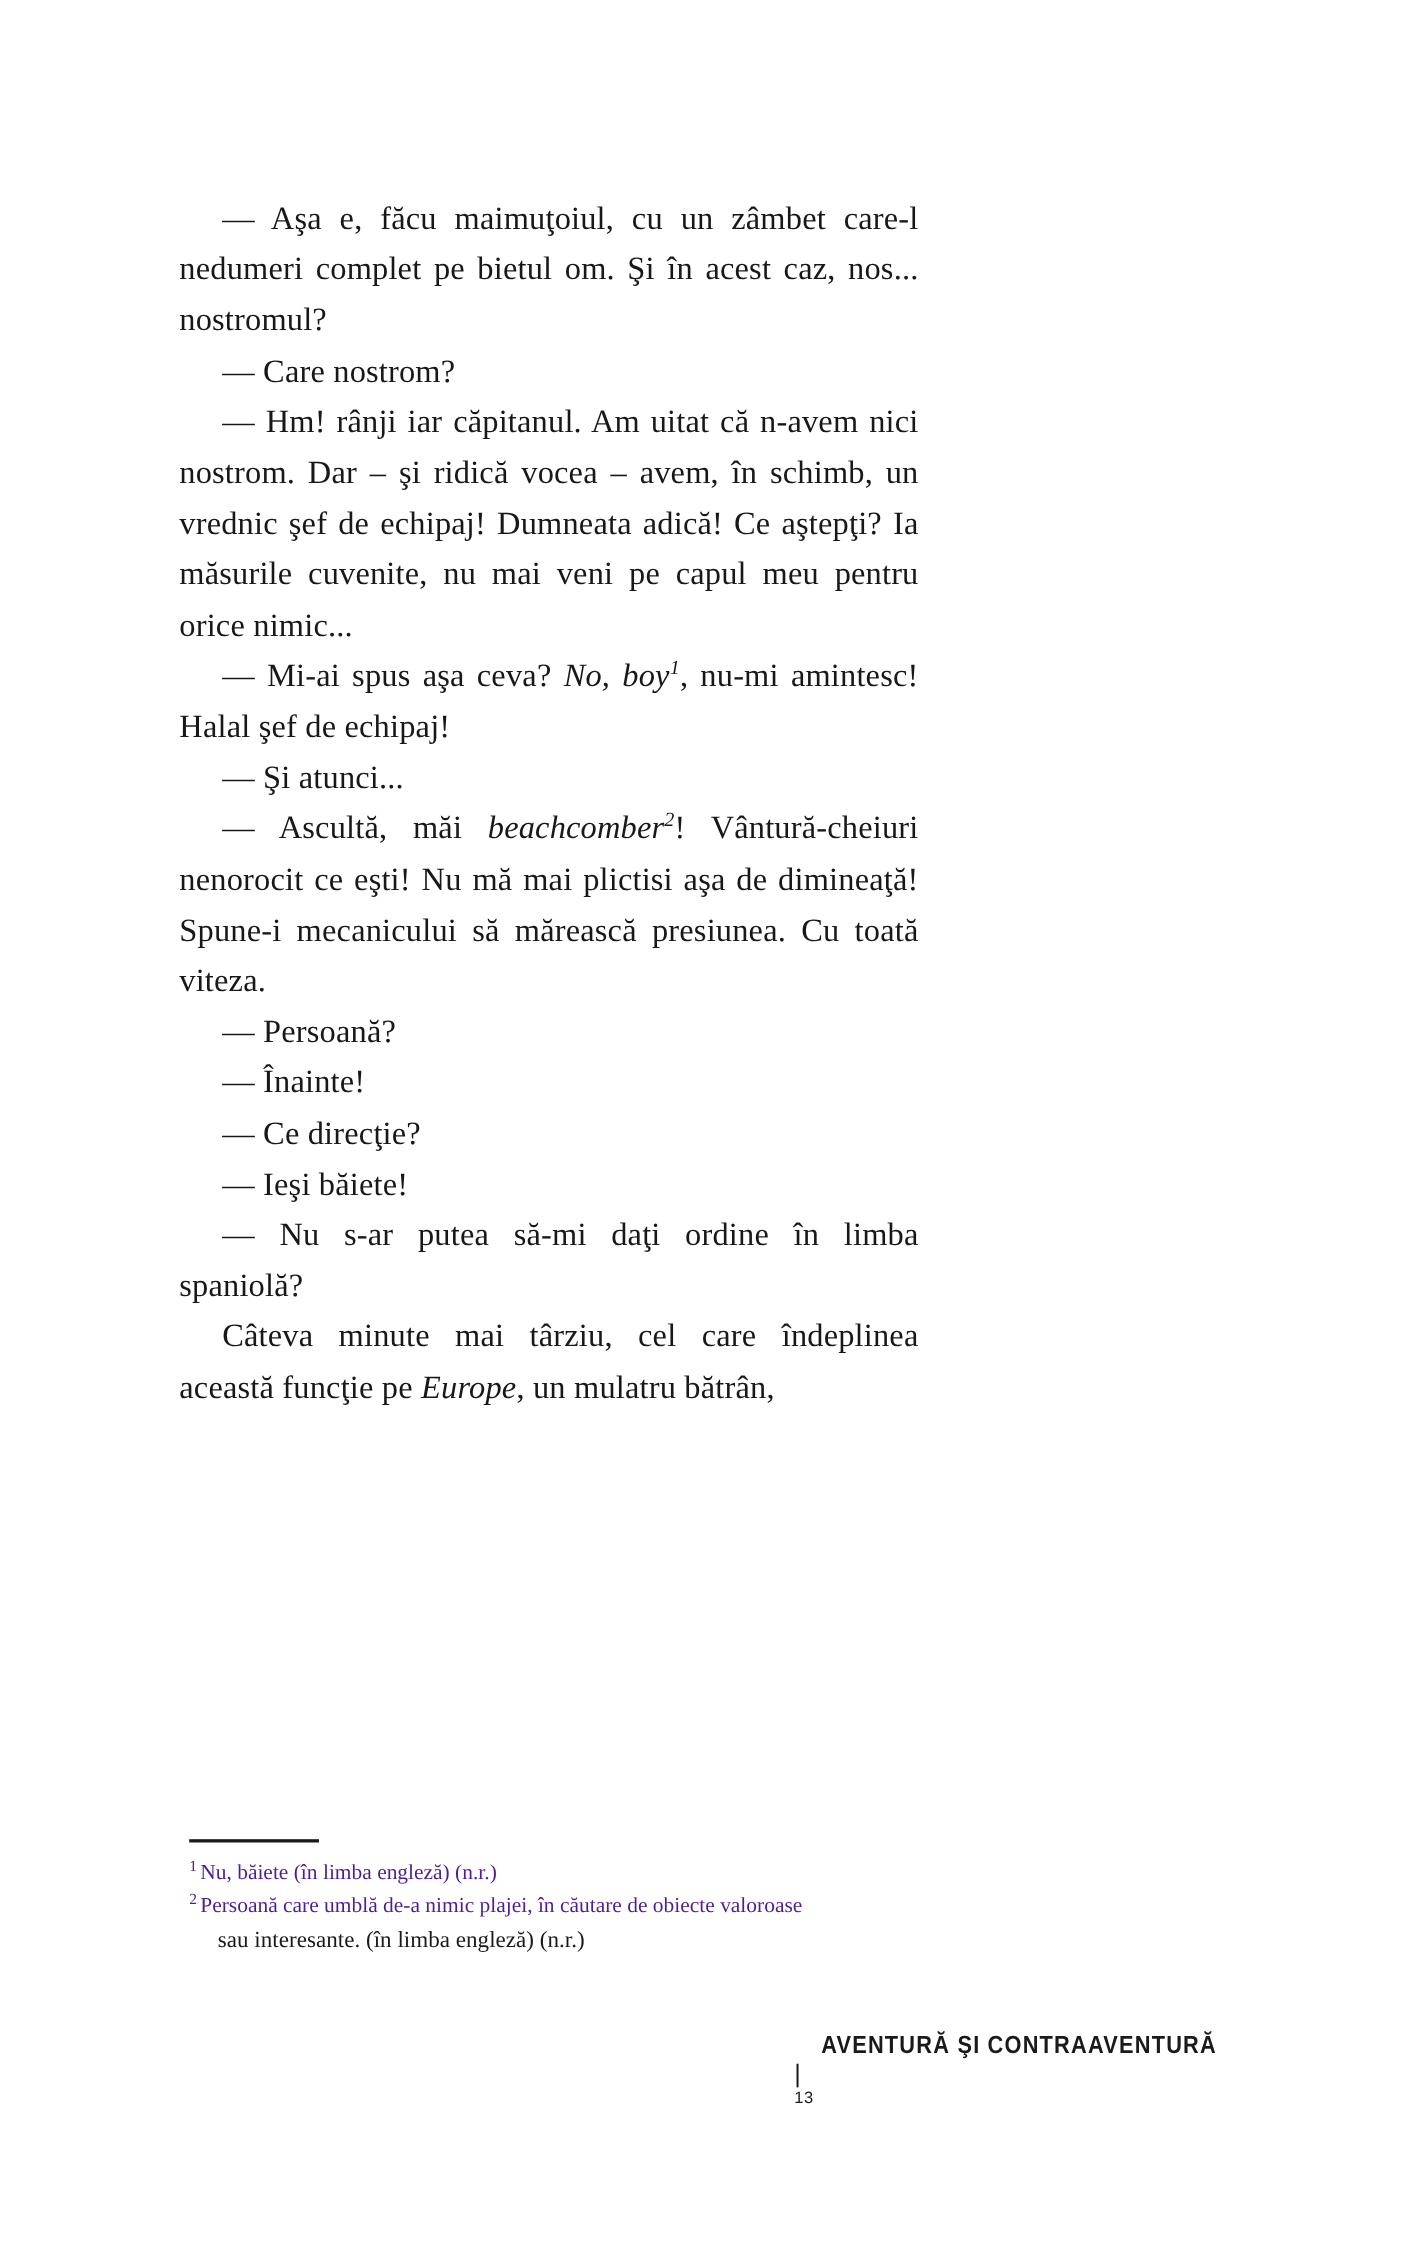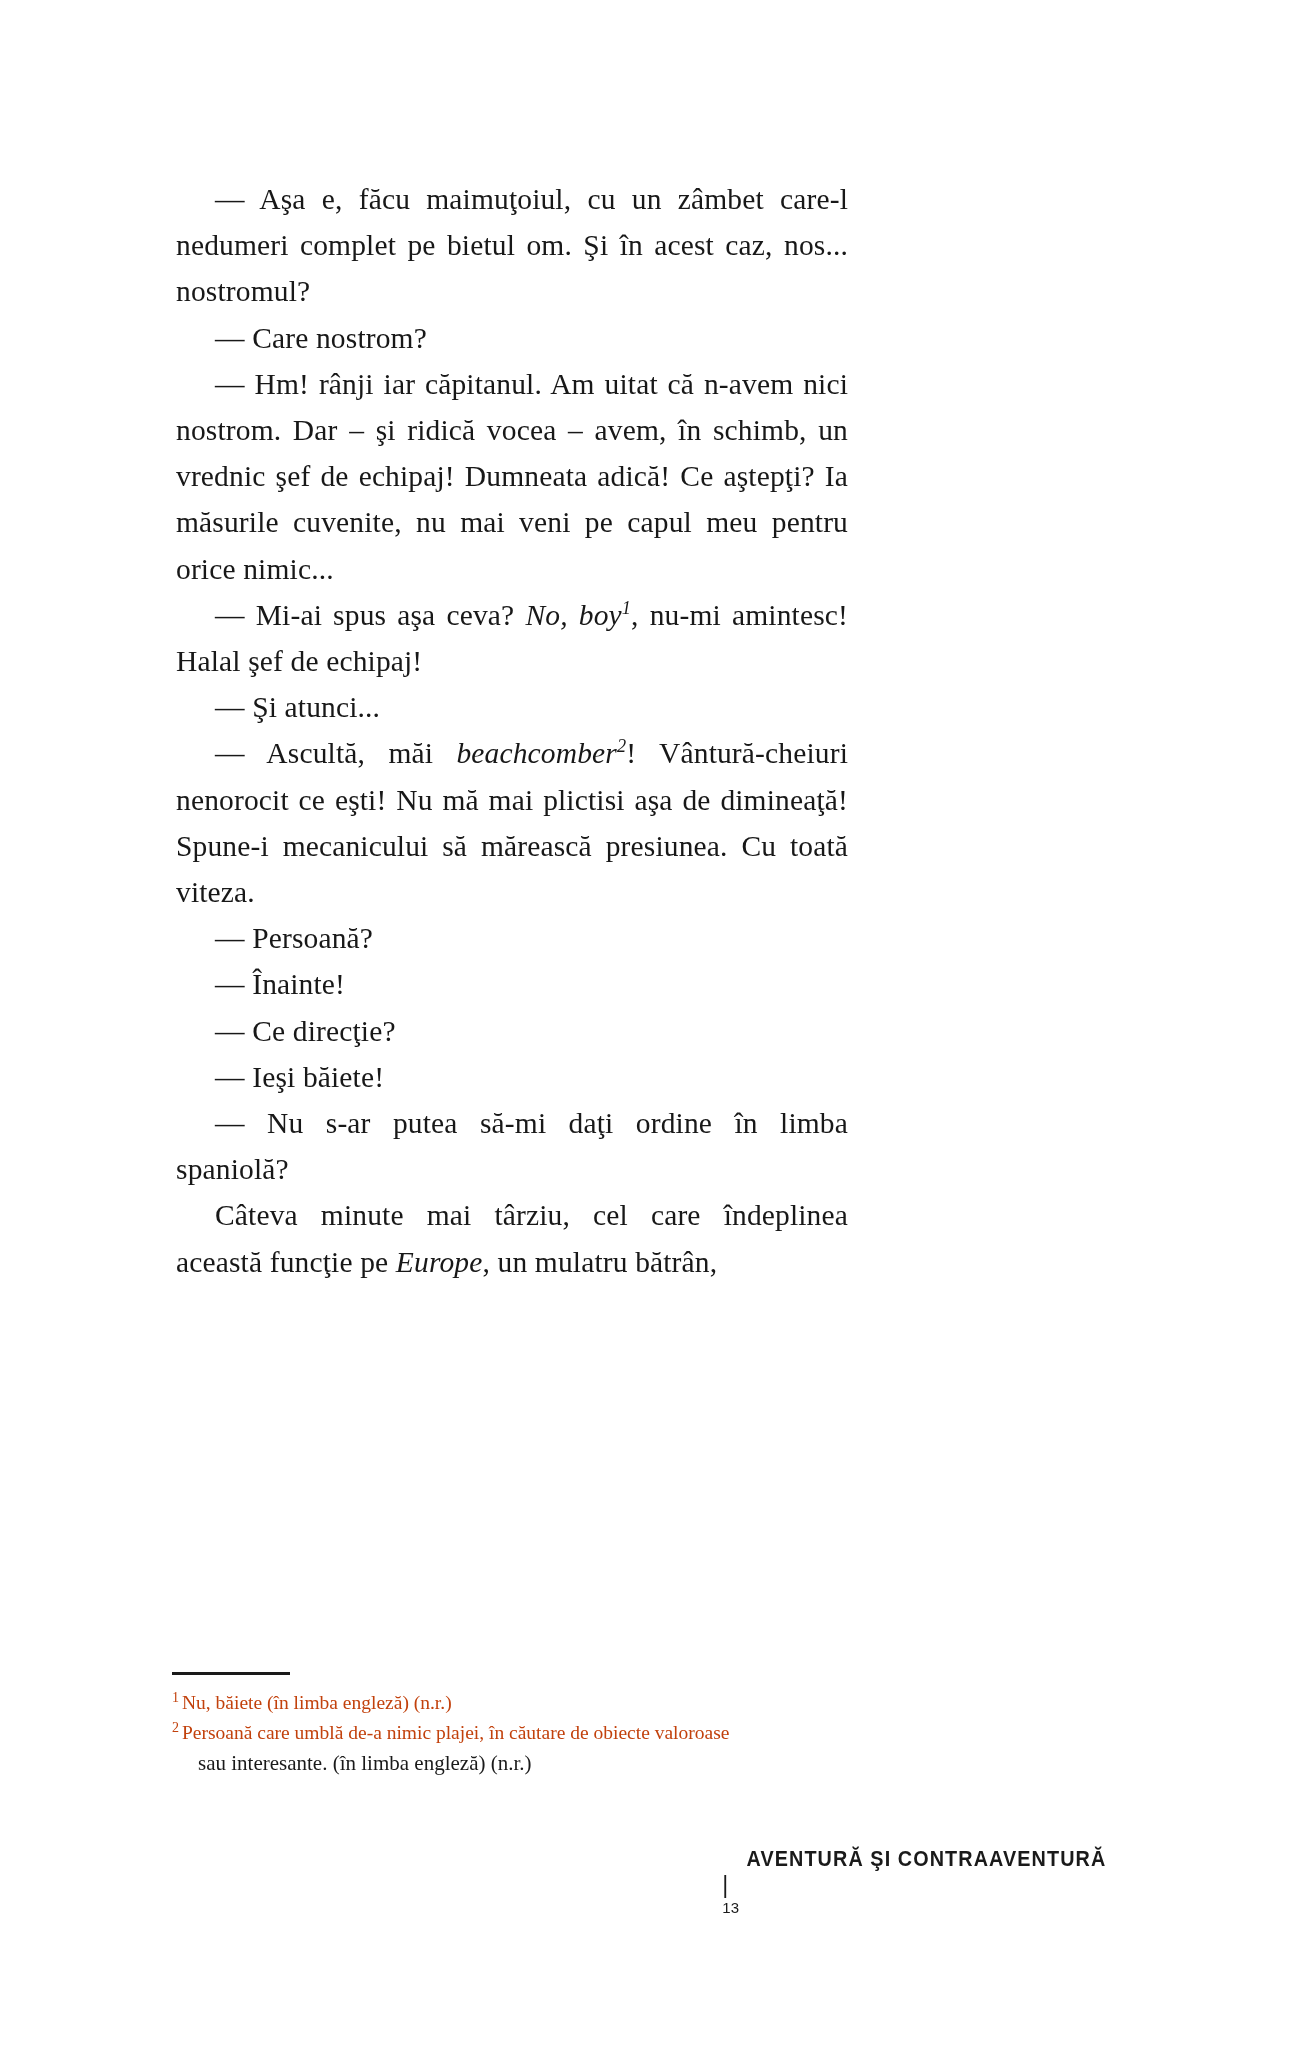--- a/index.html
+++ b/index.html
@@ -18,21 +18,21 @@
   .page {
     position: absolute;
     left: 0; top: 0;
     width: 1294px;
     height: 2048px;
     background: #ffffff;
   }
   
   .textblock {
     position: absolute;
-    left: 176px;
+    left: 163px;
     top: 176px;
     width: 672px;
   }
   .para {
     margin: 0;
     font-size: 29.5px;
     line-height: 46.2px;
     text-align: justify;
     text-justify: inter-word;
     letter-spacing: 0.005em;
@@ -68,21 +68,21 @@
   .fn-rule {
     width: 118px;
     height: 3px;
     background: #1a1a1a;
     margin: 0 0 14px 0;
   }
   .fn-item {
     margin: 0 0 2px 0;
     font-size: 19.5px;
     line-height: 28px;
-    color: #c2410c;
+    color: #4c1d95;
     text-indent: -13px;
     padding-left: 13px;
   }
   .fn-item .marker {
     font-size: 0.72em;
     vertical-align: super;
     line-height: 0;
     margin-right: 3px;
   }
   .fn-cont {

